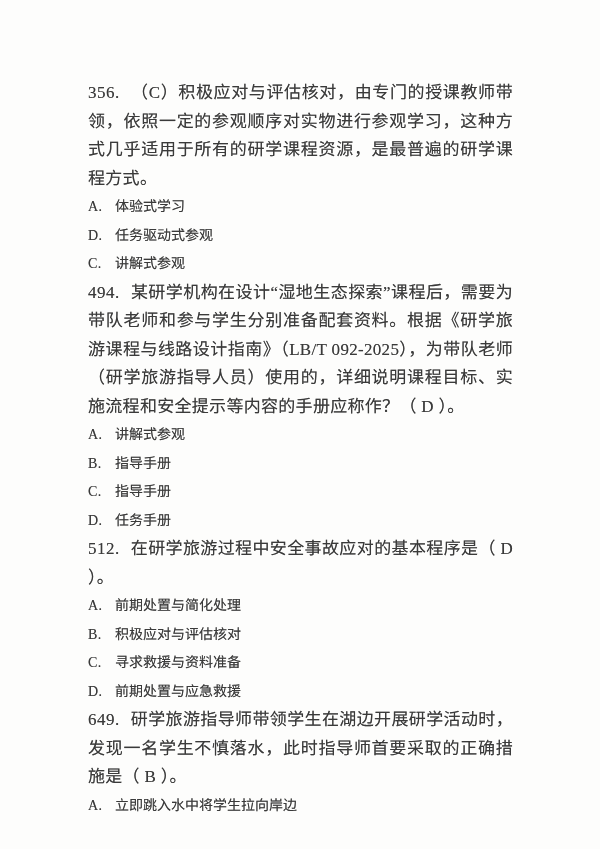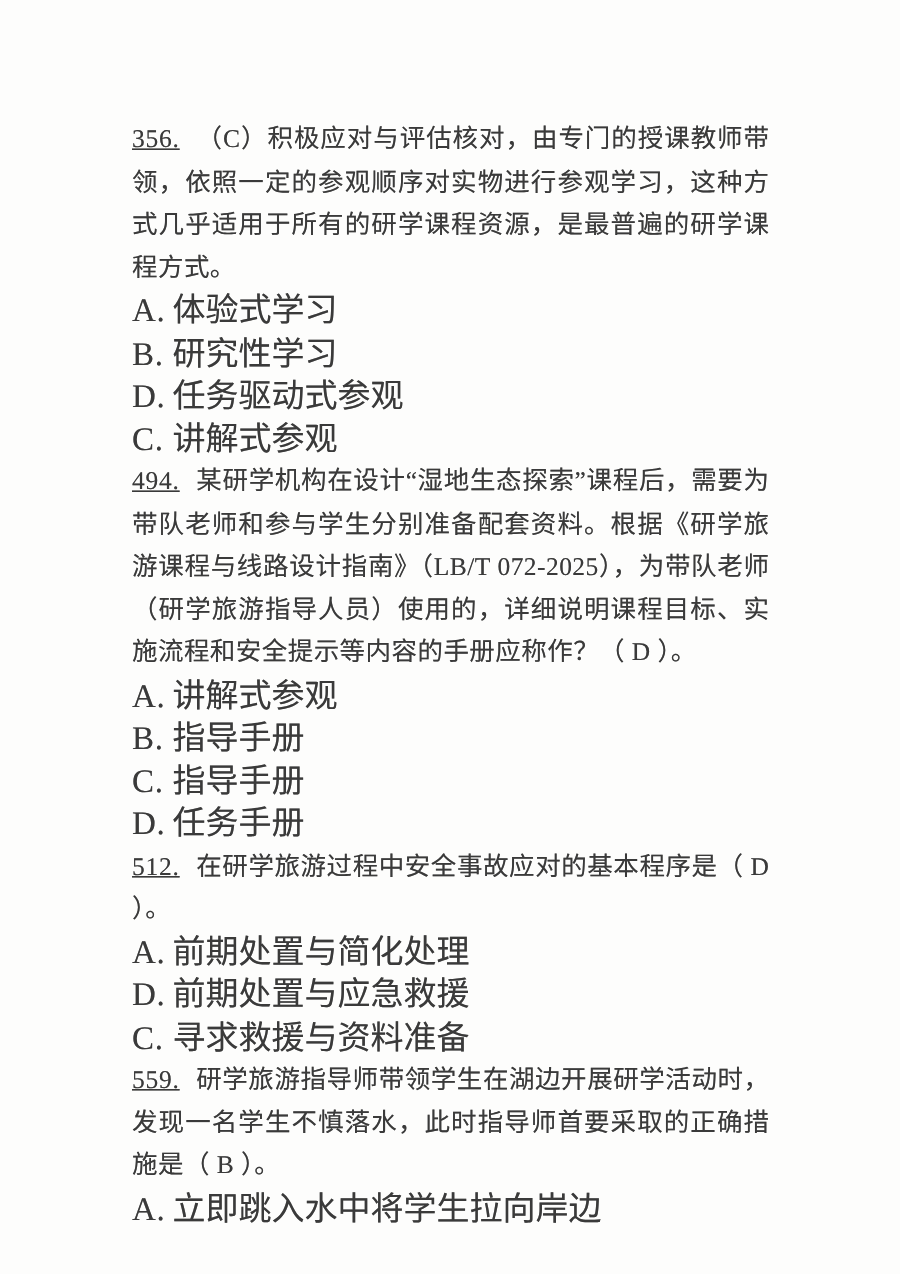--- a/index.html
+++ b/index.html
@@ -31,25 +31,24 @@
     line-height: 28.5px;
     text-align: justify;
     text-justify: inter-character;
     letter-spacing: 0.3px;
     color: #3a3a3a;
   }
   .q-number {
     display: inline-block;
     margin-right: 11px;
     letter-spacing: 0.5px;
-    text-decoration: underline;
   }
   p.option {
     margin: 0;
-    font-size: 22px;
+    font-size: 14px;
     line-height: 28.5px;
     color: #3a3a3a;
     white-space: nowrap;
   }
   .opt-label {
     display: inline-block;
     min-width: 27px;
     letter-spacing: 0.5px;
   }
   
@@ -58,38 +57,38 @@
   }
 </style>
 </head>
 <body>
 
 <div class="page">
 
   <section class="question-block">
     <p class="stem"><span class="q-number">356.</span><span>（C）积极应对与评估核对，由专门的授课教师带领，依照一定的参观顺序对实物进行参观学习，这种方式几乎适用于所有的研学课程资源，是最普遍的研学课程方式。</span></p>
     <p class="option"><span class="opt-label">A.</span><span>体验式学习</span></p>
-    <p class="option"><span class="opt-label">B.</span><span>研究性学习</span></p>
     <p class="option"><span class="opt-label">D.</span><span>任务驱动式参观</span></p>
     <p class="option"><span class="opt-label">C.</span><span>讲解式参观</span></p>
   </section>
 
   <section class="question-block">
-    <p class="stem"><span class="q-number">494.</span><span>某研学机构在设计“湿地生态探索”课程后，需要为带队老师和参与学生分别准备配套资料。根据《研学旅游课程与线路设计指南》（LB/T 072-2025），为带队老师（研学旅游指导人员）使用的，详细说明课程目标、实施流程和安全提示等内容的手册应称作？（ D ）。</span></p>
+    <p class="stem"><span class="q-number">494.</span><span>某研学机构在设计“湿地生态探索”课程后，需要为带队老师和参与学生分别准备配套资料。根据《研学旅游课程与线路设计指南》（LB/T 092-2025），为带队老师（研学旅游指导人员）使用的，详细说明课程目标、实施流程和安全提示等内容的手册应称作？（ D ）。</span></p>
     <p class="option"><span class="opt-label">A.</span><span>讲解式参观</span></p>
     <p class="option"><span class="opt-label">B.</span><span>指导手册</span></p>
     <p class="option"><span class="opt-label">C.</span><span>指导手册</span></p>
     <p class="option"><span class="opt-label">D.</span><span>任务手册</span></p>
   </section>
 
   <section class="question-block">
     <p class="stem"><span class="q-number">512.</span><span>在研学旅游过程中安全事故应对的基本程序是（ D ）。</span></p>
     <p class="option"><span class="opt-label">A.</span><span>前期处置与简化处理</span></p>
+    <p class="option"><span class="opt-label">B.</span><span>积极应对与评估核对</span></p>
+    <p class="option"><span class="opt-label">C.</span><span>寻求救援与资料准备</span></p>
     <p class="option"><span class="opt-label">D.</span><span>前期处置与应急救援</span></p>
-    <p class="option"><span class="opt-label">C.</span><span>寻求救援与资料准备</span></p>
   </section>
 
   <section class="question-block">
-    <p class="stem"><span class="q-number">559.</span><span>研学旅游指导师带领学生在湖边开展研学活动时，发现一名学生不慎落水，此时指导师首要采取的正确措施是（ B ）。</span></p>
+    <p class="stem"><span class="q-number">649.</span><span>研学旅游指导师带领学生在湖边开展研学活动时，发现一名学生不慎落水，此时指导师首要采取的正确措施是（ B ）。</span></p>
     <p class="option"><span class="opt-label">A.</span><span>立即跳入水中将学生拉向岸边</span></p>
   </section>
 
 </div>
 
 </body></html>

